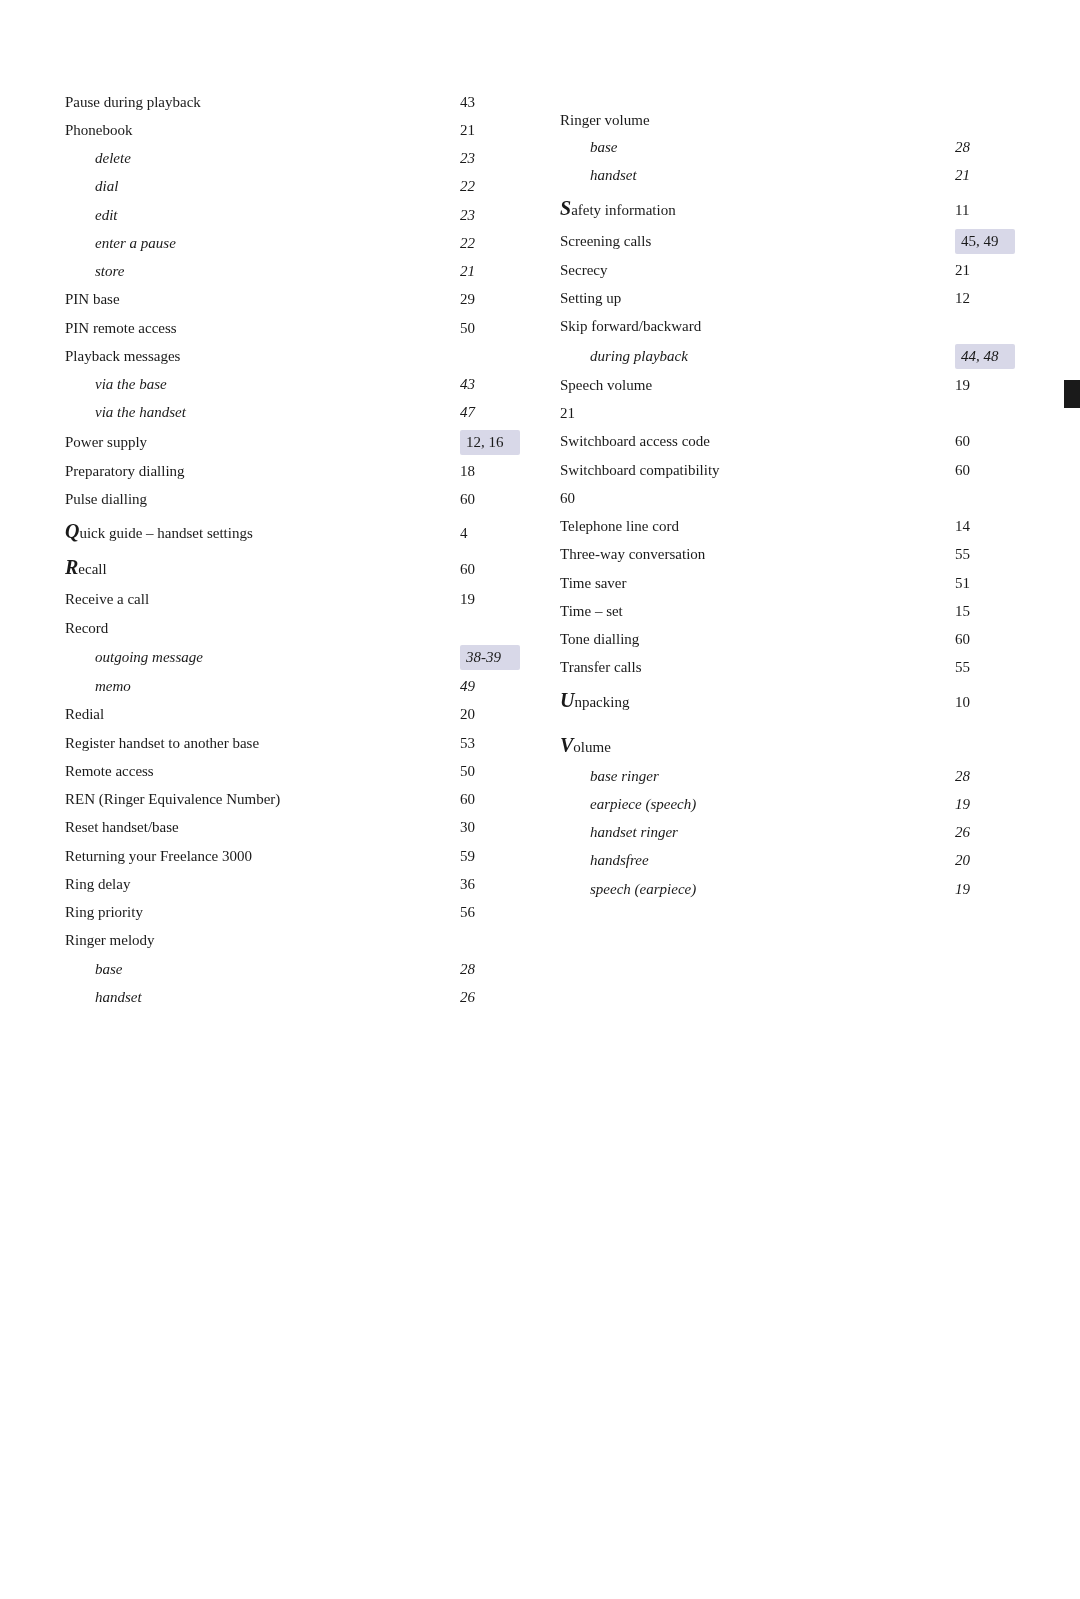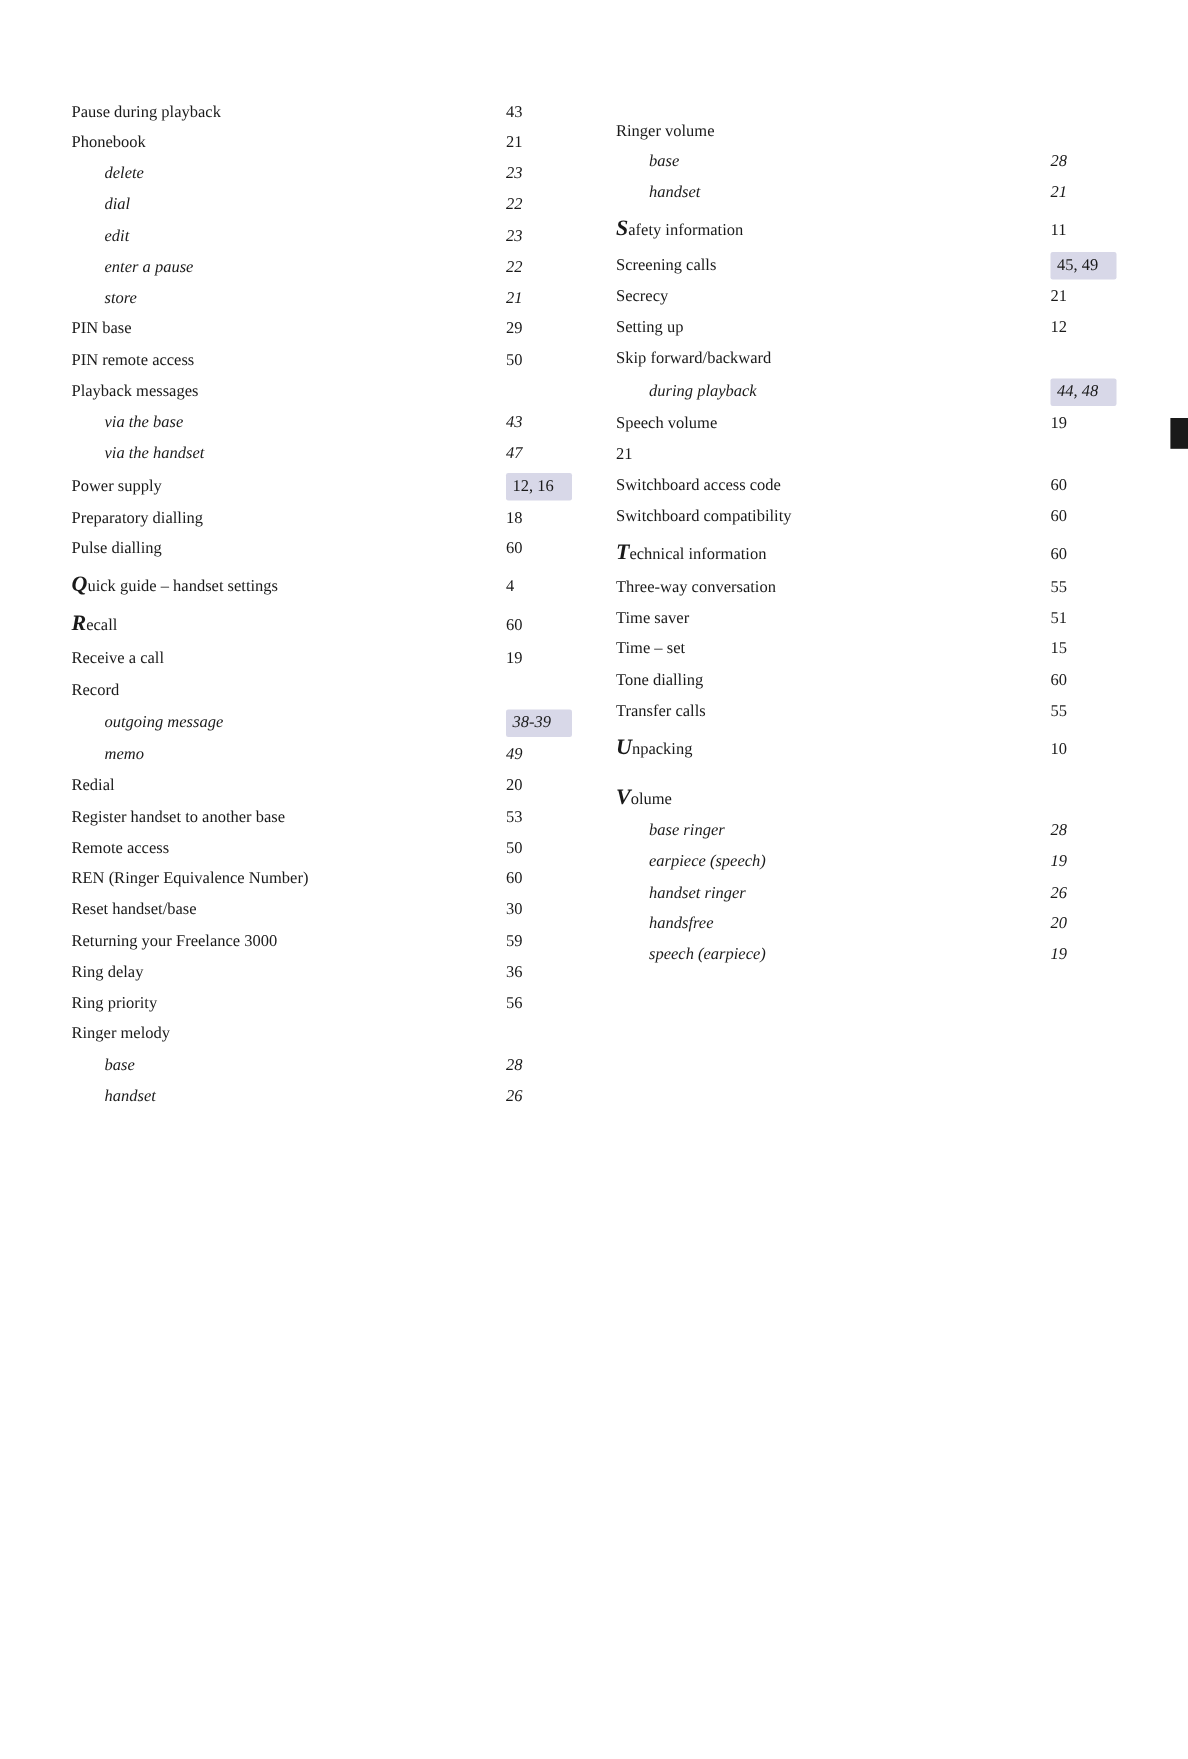--- a/index.html
+++ b/index.html
@@ -303,22 +303,25 @@
         </div>
         <div class="index-entry">
           <span class="entry-label">Switchboard access code</span>
           <span class="entry-page">60</span>
         </div>
         <div class="index-entry">
           <span class="entry-label">Switchboard compatibility</span>
           <span class="entry-page">60</span>
         </div>
         <div class="index-entry">
-          <span class="entry-label"><span class="section-letter">T</span>echnical information</span>
-          <span class="entry-page">60</span>
+          <span class="entry-page">60</span>
+        </div>
+        <div class="index-entry">
+          <span class="entry-label">Telephone line cord</span>
+          <span class="entry-page">14</span>
         </div>
         <div class="index-entry">
           <span class="entry-label">Three-way conversation</span>
           <span class="entry-page">55</span>
         </div>
         <div class="index-entry">
           <span class="entry-label">Time saver</span>
           <span class="entry-page">51</span>
         </div>
         <div class="index-entry">

